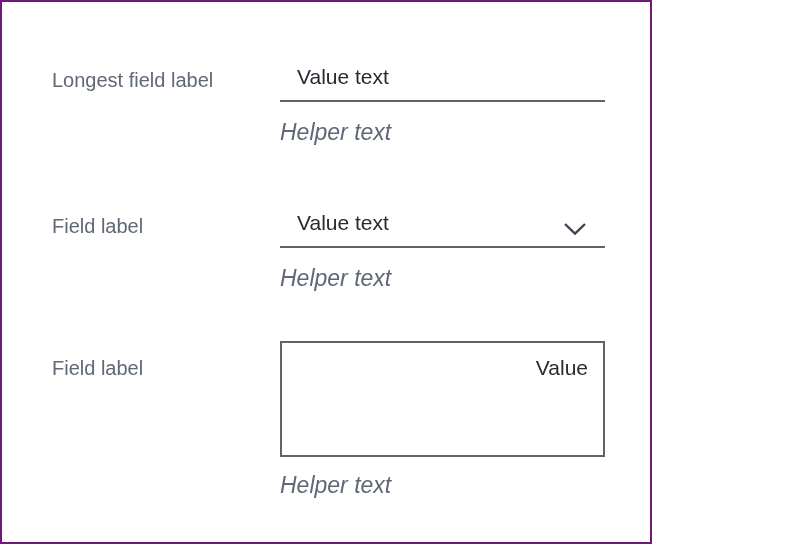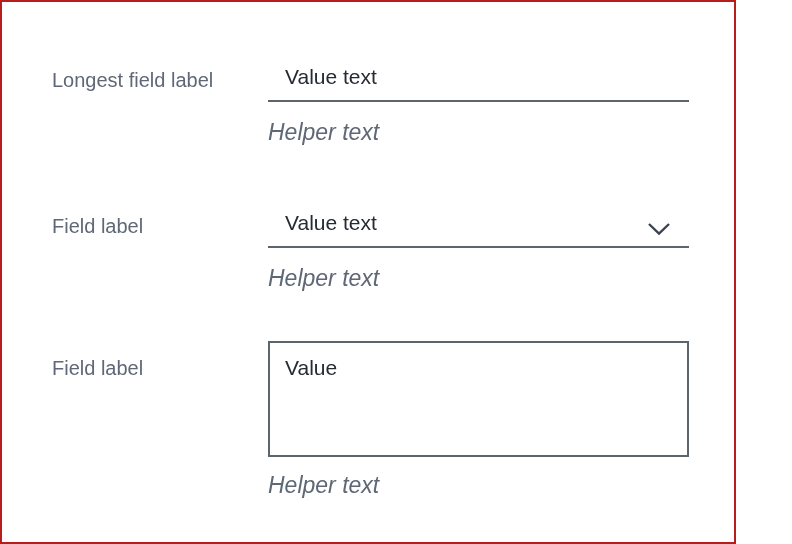--- a/index.html
+++ b/index.html
@@ -2,43 +2,44 @@
 <html><head>
 <meta charset="utf-8">
 <style>
   * { box-sizing: border-box; margin: 0; padding: 0; }
   html, body { background: #ffffff; }
   body {
     font-family: "Liberation Sans", "DejaVu Sans", sans-serif;
     width: 792px; height: 544px; overflow: hidden;
   }
   .page {
-    width: 736px; height: 544px;
+    width: 652px; height: 544px;
     background: #ffffff;
-    border: 2px solid #b91c1c;
+    border: 2px solid #701a75;
     overflow: hidden;
   }
   .form {
     padding: 60px 45px 0 50px;
   }
   .field-row {
     display: flex;
     align-items: flex-start;
   }
   .label-col {
     width: 216px;
     flex: 0 0 216px;
     font-size: 20px;
     line-height: 26px;
     color: #5f6876;
     padding-top: 5px;
   }
   .control-col {
     flex: 1 1 auto;
     min-width: 0;
+    margin-left: 12px;
   }
   
   .line-input {
     display: block;
     width: 100%;
     background: transparent;
     border: none;
     border-bottom: 2px solid #5e646c;
     outline: none;
     font-family: "Liberation Sans", "DejaVu Sans", sans-serif;
@@ -75,20 +76,21 @@
     resize: none;
     border: 2px solid #5e646c;
     outline: none;
     background: #ffffff;
     font-family: "Liberation Sans", "DejaVu Sans", sans-serif;
     font-size: 21px;
     line-height: 26px;
     color: #262b33;
     padding: 12px 15px 0 15px;
     border-radius: 0;
+    text-align: right;
   }
   .helper {
     font-size: 23px;
     font-style: italic;
     line-height: 24px;
     color: #5f6876;
     margin-top: 18px;
   }
   .helper.after-box { margin-top: 16px; }
   .row-1 { margin-bottom: 64px; }

